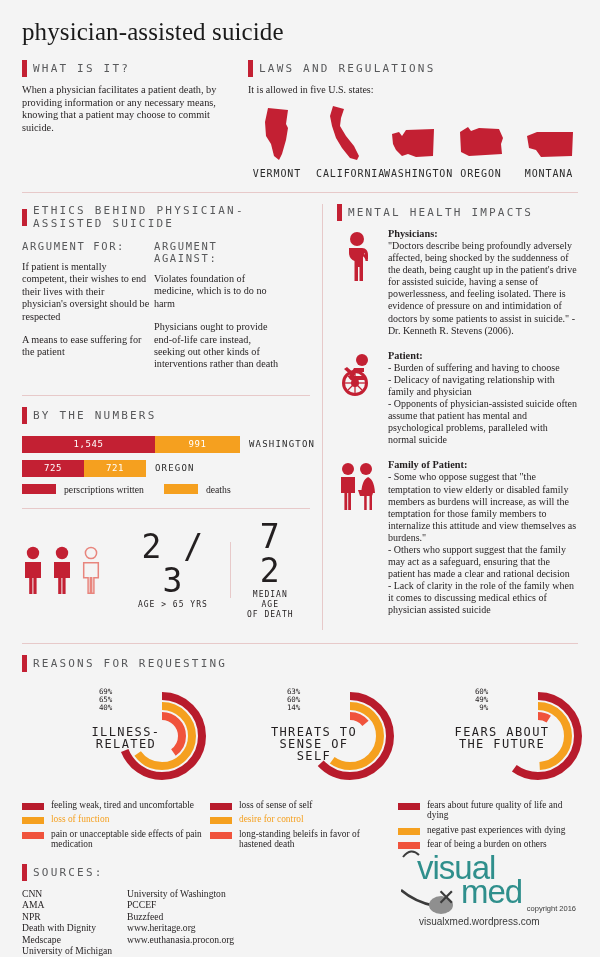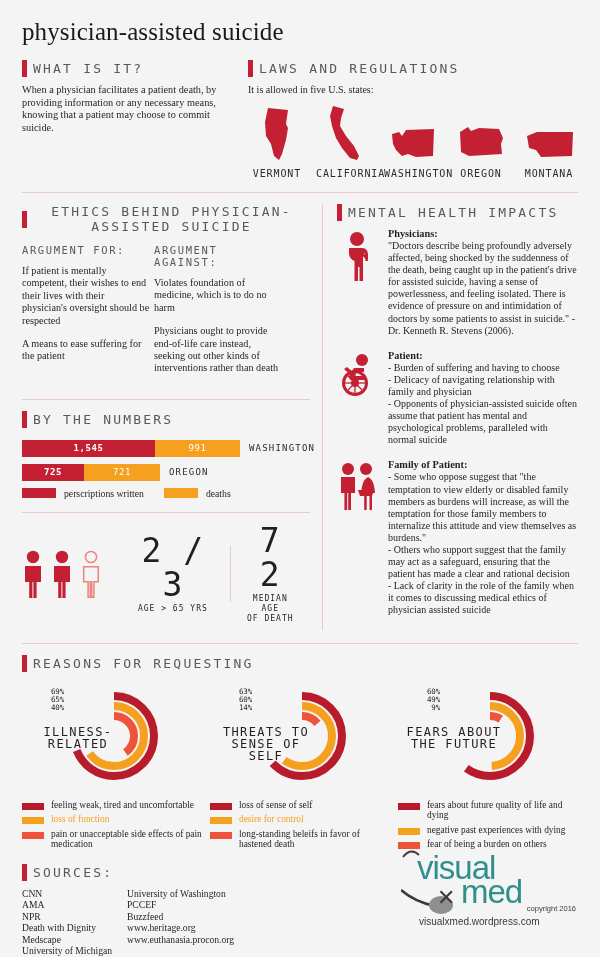--- a/index.html
+++ b/index.html
@@ -15,23 +15,22 @@
   .title{
     font-family:"Liberation Serif", serif;
     font-size:25px;font-weight:400;letter-spacing:.1px;
     color:#1a1a1a;padding-top:18px;margin-bottom:14px;
   }
   .sec-head{
     display:flex;align-items:center;gap:6px;margin-bottom:7px;
   }
   .sec-bar{width:5px;height:17px;background:#c32033;flex:none;}
   .sec-title{
-    font-size:13px;letter-spacing:2.2px;color:#58595b;font-weight:400;
+    font-size:11px;letter-spacing:2.2px;color:#58595b;font-weight:400;
     font-family:"DejaVu Sans Mono", monospace;
-    text-align:center;
   }
   .body-txt{
     font-family:"Liberation Serif", serif;
     font-size:10.3px;line-height:12.6px;color:#231f20;
   }
 
   
   .toprow{display:flex;gap:0;}
   .col-left{width:218px;}
   .col-right{width:330px;margin-left:12px;}
@@ -67,21 +66,21 @@
   .mh-body{flex:1;}
   .mh-title{font-family:"Liberation Serif", serif;font-size:10.3px;font-weight:bold;margin-bottom:1px;}
   .mh-text{font-family:"Liberation Serif", serif;font-size:10px;line-height:12.1px;}
 
   
   .bars{margin-top:12px;}
   .barrow{display:flex;align-items:center;margin-bottom:7px;}
   .bar{height:17px;display:flex;}
   .bseg{display:flex;align-items:center;justify-content:center;color:#fff;
         font-family:"DejaVu Sans Mono", monospace;font-size:9px;letter-spacing:.6px;}
-  .bseg.red{background:#c32033;font-weight:bold;}
+  .bseg.red{background:#c32033;}
   .bseg.org{background:#f5a01f;}
   .blabel{
     font-family:"DejaVu Sans Mono", monospace;font-size:9px;letter-spacing:1.2px;
     color:#2b2b2b;margin-left:9px;white-space:nowrap;
   }
   .legend{display:flex;align-items:center;gap:8px;margin-top:5px;}
   .lg-sw{width:34px;height:10px;}
   .lg-sw.red{background:#c32033;}
   .lg-sw.org{background:#f5a01f;}
   .lg-tx{font-family:"Liberation Serif", serif;font-size:9.7px;margin-right:12px;}
@@ -96,21 +95,21 @@
   }
   .stat-sub{
     font-family:"DejaVu Sans Mono", monospace;font-size:8px;letter-spacing:1px;
     color:#231f20;line-height:10px;margin-top:2px;
   }
   .stat-div{width:1px;height:56px;background:#e7c9c9;}
 
   
   .donuts{display:flex;justify-content:space-between;margin-top:8px;}
   .donut-block{width:180px;position:relative;}
-  .donut-wrap{position:relative;height:118px;}
+  .donut-wrap{position:relative;height:118px;margin-left:48px;}
   .donut-wrap svg{position:absolute;left:42px;top:2px;}
   .pcts{position:absolute;left:8px;top:8px;text-align:right;width:34px;}
   .pct{font-family:"DejaVu Sans Mono", monospace;font-size:7.5px;line-height:8.3px;color:#231f20;letter-spacing:-.2px;}
   .donut-label{
     position:absolute;left:0;top:46px;width:112px;text-align:center;
     font-family:"DejaVu Sans Mono", monospace;font-size:12px;letter-spacing:1.4px;
     color:#231f20;line-height:12px;
   }
   .dlegend{margin-top:2px;}
   .dlg-row{display:flex;align-items:flex-start;gap:7px;margin-bottom:4px;}
@@ -236,21 +235,21 @@
         <div class="barrow">
           <div class="bar">
             <div class="bseg red" style="width:133px">1,545</div>
             <div class="bseg org" style="width:85px">991</div>
           </div>
           <div class="blabel">WASHINGTON</div>
         </div>
         <div class="barrow">
           <div class="bar">
             <div class="bseg red" style="width:62px">725</div>
-            <div class="bseg org" style="width:76px">721</div>
+            <div class="bseg org" style="width:62px">721</div>
           </div>
           <div class="blabel">OREGON</div>
         </div>
 
         <div class="legend">
           <div class="lg-sw red"></div>
           <div class="lg-tx">perscriptions written</div>
           <div class="lg-sw org"></div>
           <div class="lg-tx">deaths</div>
         </div>

